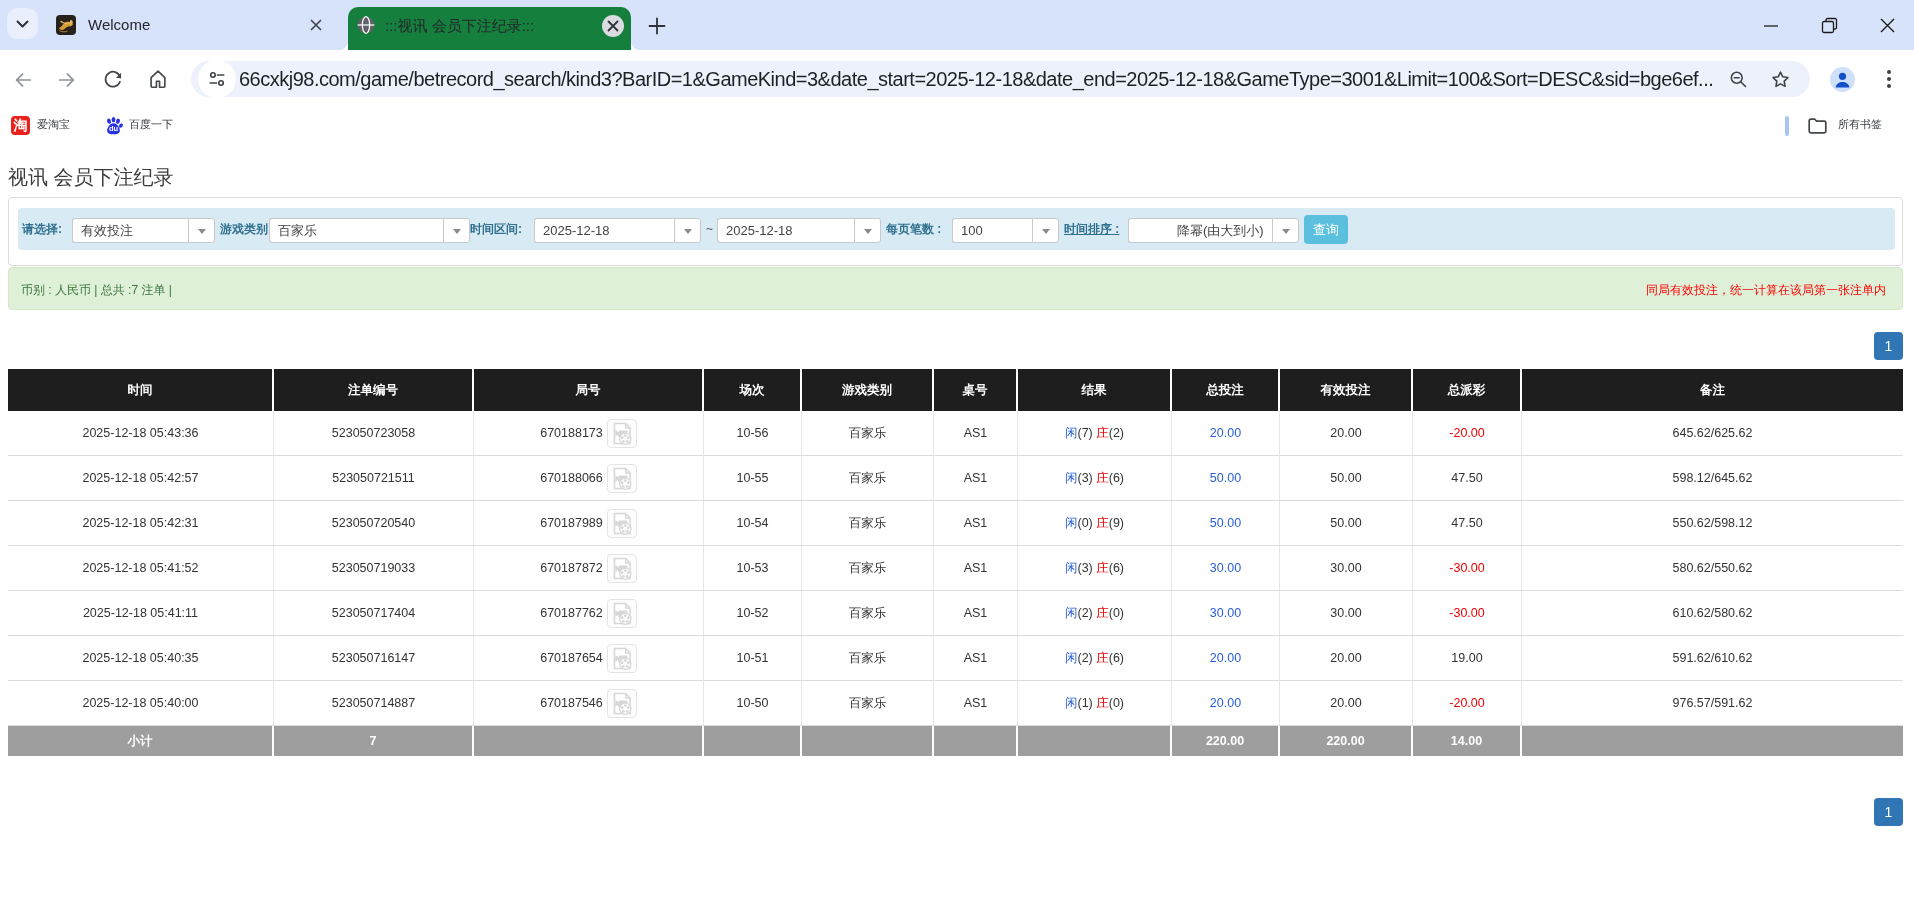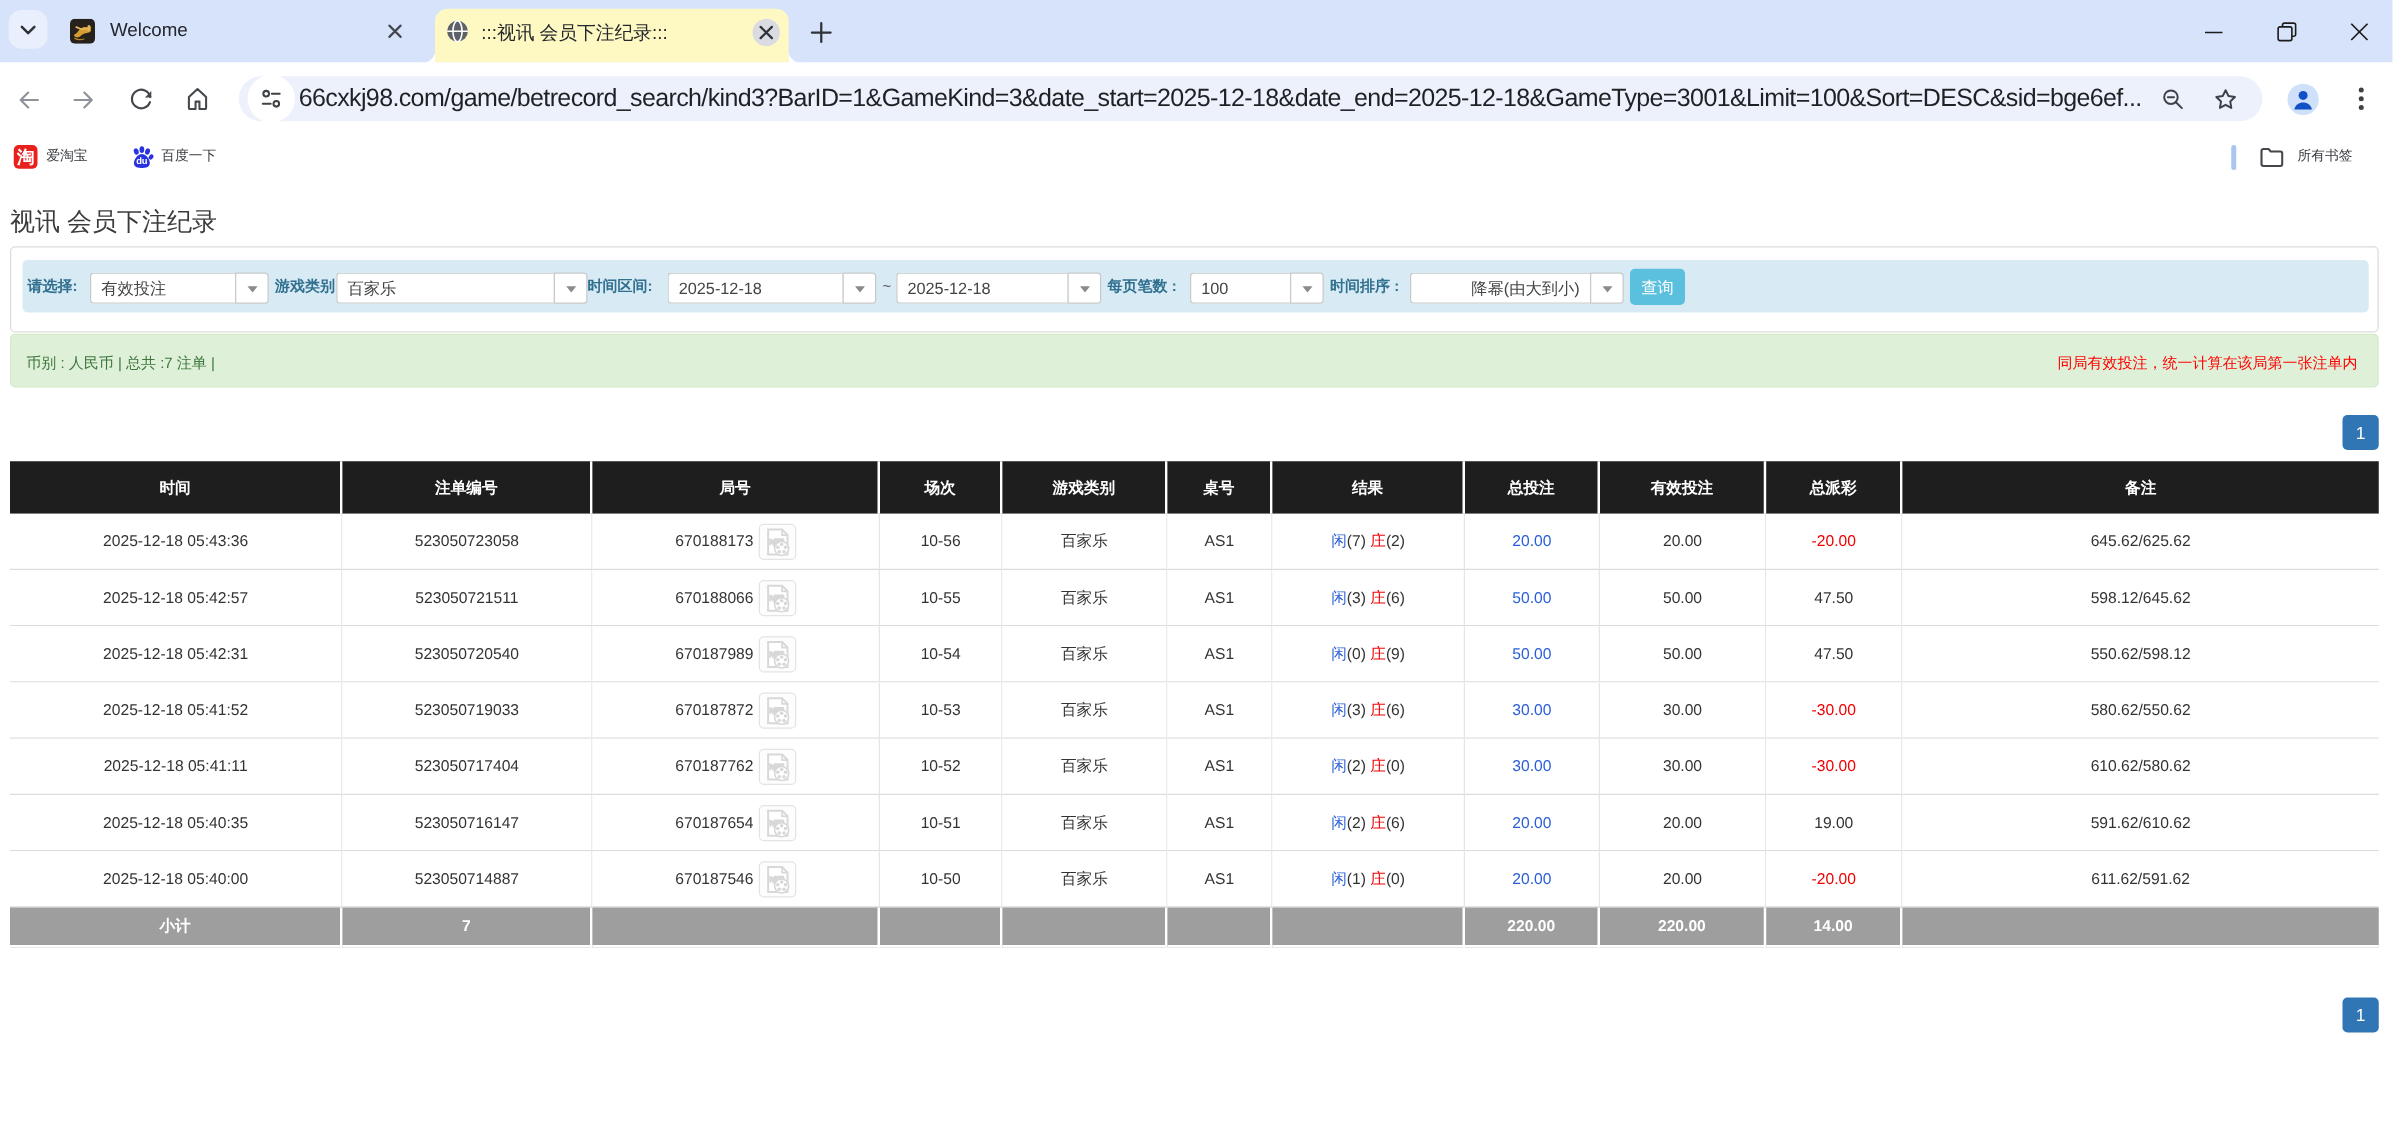--- a/index.html
+++ b/index.html
@@ -5,21 +5,21 @@
 <style>
 *{margin:0;padding:0;box-sizing:border-box;}
 html,body{width:1914px;height:903px;overflow:hidden;background:#fff;
   font-family:"Liberation Sans",sans-serif;}
 .abs{position:absolute;}
 
 #tabstrip{position:absolute;left:0;top:0;width:1914px;height:50px;background:#d7e3fb;}
 #tsearch{position:absolute;left:7px;top:8px;width:31px;height:31px;border-radius:10px;background:#e9effd;}
 .tabtxt{font-size:15px;color:#23262b;white-space:nowrap;}
 #tab1{position:absolute;left:45px;top:7px;width:290px;height:36px;}
-#tab2{position:absolute;left:348px;top:7px;width:283px;height:43px;background:#fef9c3;border-radius:10px 10px 0 0;}
+#tab2{position:absolute;left:348px;top:7px;width:283px;height:43px;background:#15803d;border-radius:10px 10px 0 0;}
 #tab2:before{content:"";position:absolute;left:-10px;bottom:0;width:10px;height:10px;
   background:radial-gradient(circle at 0 0,#d7e3fb 10px,#fff 10.5px);}
 #tab2:after{content:"";position:absolute;right:-10px;bottom:0;width:10px;height:10px;
   background:radial-gradient(circle at 10px 0,#d7e3fb 10px,#fff 10.5px);}
 #t2close{position:absolute;left:602px;top:15px;width:22px;height:22px;border-radius:50%;background:#dadce2;}
 
 #toolbar{position:absolute;left:0;top:50px;width:1914px;height:55px;background:#fff;}
 #omnibox{position:absolute;left:191px;top:11px;width:1619px;height:36px;border-radius:18px;background:#edf1fb;}
 #siteinfo{position:absolute;left:7px;top:-1px;width:38px;height:38px;border-radius:50%;background:#fff;}
 #urltext{position:absolute;left:48px;top:5px;font-size:20px;line-height:26px;color:#1e2024;white-space:nowrap;letter-spacing:-0.5px;}
@@ -187,21 +187,21 @@
   <div class="farrow" style="left:443px;"></div>
   <div class="flab" style="left:470px;">时间区间:</div>
   <div class="ffield" style="left:534px;width:140px;">2025-12-18</div>
   <div class="farrow" style="left:674px;"></div>
   <div class="flab" style="left:706px;font-weight:normal;color:#555;">~</div>
   <div class="ffield" style="left:717px;width:137px;">2025-12-18</div>
   <div class="farrow" style="left:854px;"></div>
   <div class="flab" style="left:886px;">每页笔数 :</div>
   <div class="ffield" style="left:952px;width:80px;">100</div>
   <div class="farrow" style="left:1032px;"></div>
-  <div class="flab" style="left:1064px;">时间排序 :</div>
+  <div class="flab" style="left:1064px;text-decoration:underline;">时间排序 :</div>
   <div class="ffield" style="left:1128px;width:144px;padding-left:48px;">降幂(由大到小)</div>
   <div class="farrow" style="left:1272px;"></div>
   <div id="qbtn">查询</div>
   <div id="greenbar">
       <span class="gl">币别 : 人民币 | 总共 :7 注单 |</span>
       <span class="gr">同局有效投注，统一计算在该局第一张注单内</span>
     </div>
   <div class="pag" style="left:1874px;top:187px;">1</div>
   <table id="btable">
     <colgroup>
@@ -383,21 +383,21 @@
                 <circle cx="15.4" cy="21.4" r="1.45" fill="#d8d8d8"></circle>
                 <circle cx="14.2" cy="17.8" r="1.45" fill="#d8d8d8"></circle>
               </svg></span></td>
           <td>10-50</td>
           <td>百家乐</td>
           <td>AS1</td>
           <td><span class="blu">闲</span>(1) <span class="red">庄</span>(0)</td>
           <td class="blu">20.00</td>
           <td>20.00</td>
           <td class="red">-20.00</td>
-          <td>611.62/591.62</td>
+          <td>976.57/591.62</td>
         </tr>
     <tr class="g">
           <td>小计</td>
           <td>7</td>
           <td></td>
           <td></td>
           <td></td>
           <td></td>
           <td></td>
           <td>220.00</td>

